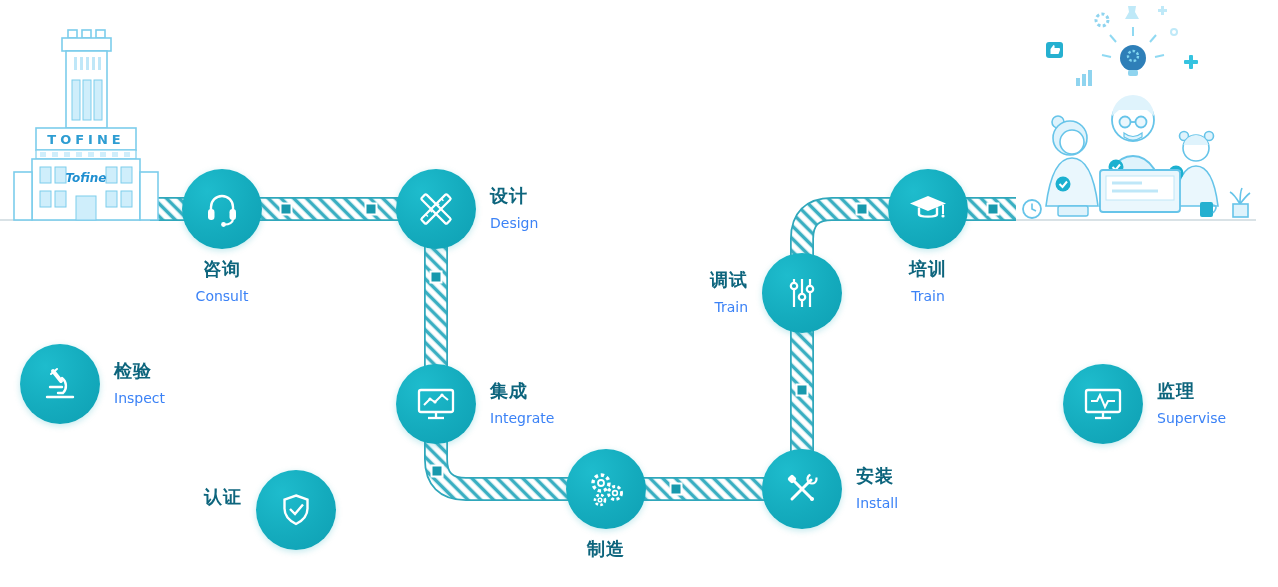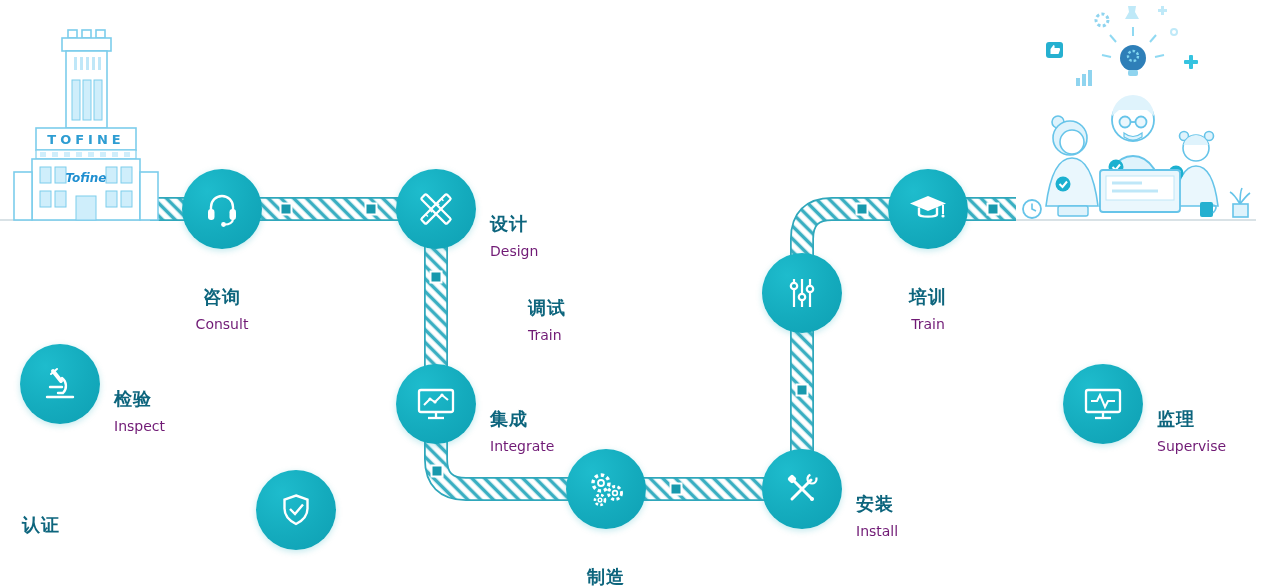--- a/index.html
+++ b/index.html
@@ -7,26 +7,26 @@
   body { font-family:"DejaVu Sans","Liberation Sans",sans-serif; }
   .stage { position:relative; width:1278px; height:587px; background:#ffffff; overflow:hidden; }
   .layer { position:absolute; left:0; top:0; }
   .node { position:absolute; width:80px; height:80px; }
   .circle {
     width:80px; height:80px; border-radius:50%;
     background:radial-gradient(circle at 32% 28%, #1ebccd 0%, #14abbd 55%, #0e9fb3 100%);
     display:flex; align-items:center; justify-content:center;
     box-shadow:0 2px 6px rgba(20,171,189,.25);
   }
-  .labels { position:absolute;margin-top:28px; }
+  .labels { position:absolute; }
   .labels .zh { font-size:18px; font-weight:bold; color:#0d657d; line-height:24px; letter-spacing:1px; }
-  .labels .en { font-size:14px; color:#701a75; line-height:20px; margin-top:5px; }
+  .labels .en { font-size:14px; color:#3b82f6; line-height:20px; margin-top:5px; }
   .pos-below { top:88px; left:50%; transform:translateX(-50%); text-align:center; width:220px; }
   .pos-right { left:94px; top:15px; text-align:left; width:220px; }
-  .pos-left  { right:94px; top:15px; width:220px; }
+  .pos-left  { right:94px; top:15px; text-align:right; width:220px; }
 </style>
 </head>
 <body>
 
 <div class="stage">
 
   <svg class="layer" width="1278" height="587" viewBox="0 0 1278 587">
     <defs>
       <pattern id="hatch" width="9" height="9" patternUnits="userSpaceOnUse" patternTransform="rotate(-45)">
         <rect width="9" height="9" fill="#ffffff"></rect>

